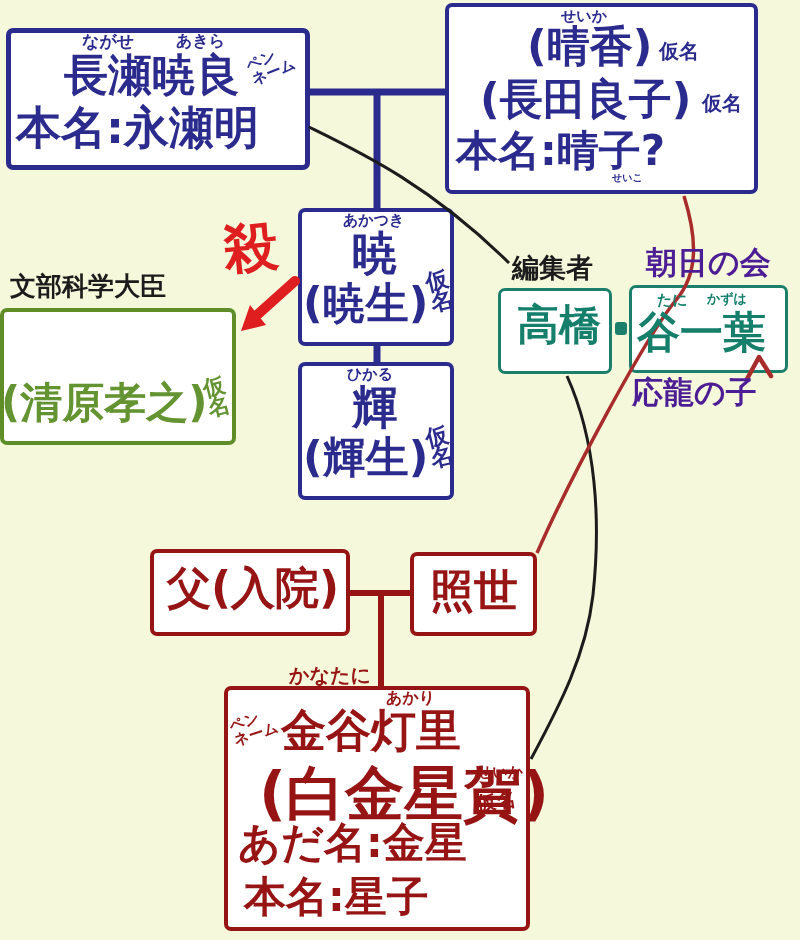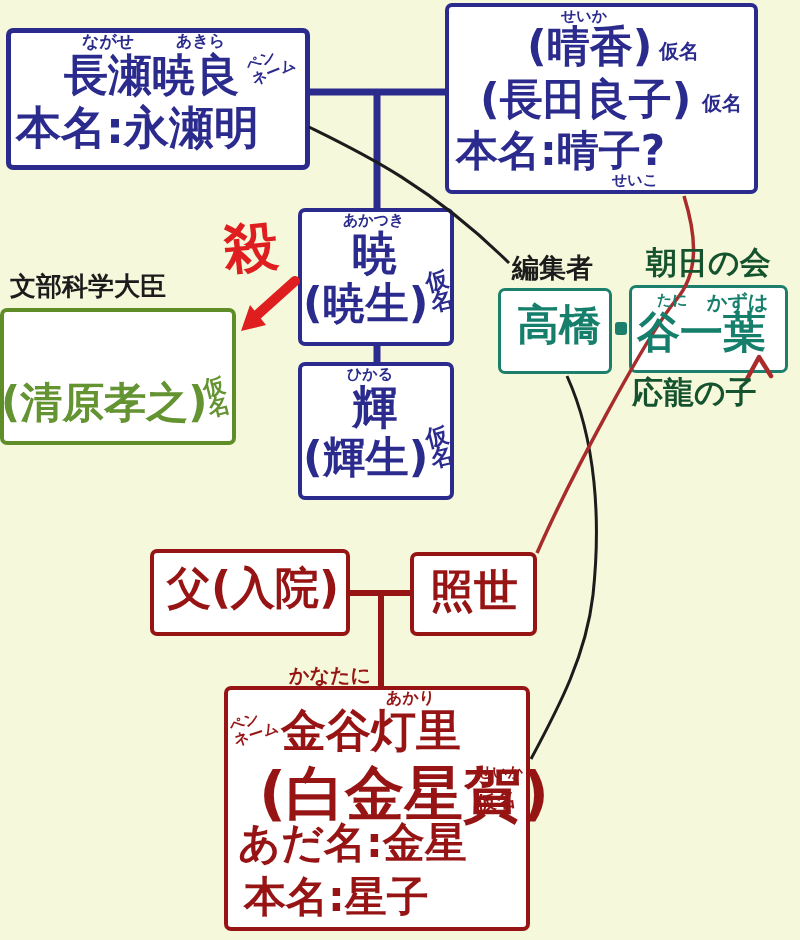--- a/index.html
+++ b/index.html
@@ -12,21 +12,21 @@
   .bd-navy{border:5px solid #2b2b8e;}
   .bd-navy4{border:4px solid #2b2b8e;}
   .bd-green{border:4px solid #5f8e29;}
   .bd-teal{border:3px solid #1b7f6c;}
   .bd-dred{border:4px solid #971414;}
   .t{position:absolute;font-weight:bold;white-space:nowrap;z-index:6;line-height:1.05;}
   .navy{color:#2b2b8e;}
   .teal{color:#157f6b;}
   .green{color:#649331;}
   .dred{color:#971414;}
-  .crimson{color:#14532d;text-align:center;}
+  .crimson{color:#4c1d95;text-align:center;}
   .bright{color:#df1f1f;}
   .black{color:#1c1c1c;}
   .kana-vert{width:27px;white-space:normal;word-break:break-all;line-height:0.92;text-align:center;}
   .pen-note{line-height:1.0;text-align:left;white-space:nowrap;}
   svg.lines{position:absolute;left:0;top:0;z-index:4;pointer-events:none;}
 </style>
 </head>
 <body>
 
 <div id="canvas">
@@ -65,42 +65,42 @@
     <div>ネーム</div>
   </div>
   <div class="t navy" style="left:16px;top:104px;font-size:45px;">本名:永瀬明</div>
 
   <div class="t navy" style="left:561px;top:9px;font-size:15px;">せいか</div>
   <div class="t navy" style="left:527px;top:24px;font-size:43px;">(晴香)</div>
   <div class="t navy" style="left:659px;top:41px;font-size:20px;">仮名</div>
   <div class="t navy" style="left:452px;top:77px;font-size:43px;margin-left:28px;">(長田良子)</div>
   <div class="t navy" style="left:702px;top:93px;font-size:20px;">仮名</div>
   <div class="t navy" style="left:456px;top:129px;font-size:42px;">本名:晴子?</div>
-  <div class="t navy" style="left:612px;top:173px;font-size:15px;">せいこ</div>
+  <div class="t navy" style="left:612px;top:173px;font-size:10px;">せいこ</div>
 
   <div class="t navy" style="left:343px;top:213px;font-size:15px;">あかつき</div>
   <div class="t navy" style="left:352px;top:229px;font-size:46px;">暁</div>
   <div class="t navy" style="left:303px;top:281px;font-size:43px;">(暁生)</div>
   <div class="t navy kana-vert" style="left:426px;top:270px;font-size:23px;transform:rotate(-14deg);">仮名</div>
 
   <div class="t navy" style="left:347px;top:367px;font-size:15px;text-align:center;">ひかる</div>
   <div class="t navy" style="left:352px;top:383px;font-size:46px;">輝</div>
   <div class="t navy" style="left:303px;top:435px;font-size:43px;text-align:center;">(輝生)</div>
   <div class="t navy kana-vert" style="left:426px;top:426px;font-size:23px;transform:rotate(-14deg);">仮名</div>
 
   <div class="t black" style="left:10px;top:273px;font-size:26px;">文部科学大臣</div>
   <div class="t green" style="left:1px;top:381px;font-size:42px;">(清原孝之)</div>
   <div class="t green kana-vert" style="left:203px;top:377px;font-size:22px;transform:rotate(-14deg);">仮名</div>
 
   <div class="t bright" style="left:224px;top:220px;font-size:54px;transform:rotate(-6deg);">殺</div>
 
   <div class="t black" style="left:512px;top:254px;font-size:27px;">編集者</div>
   <div class="t teal" style="left:517px;top:303px;font-size:42px;">高橋</div>
   <div class="t teal" style="left:657px;top:293px;font-size:15px;">たに</div>
-  <div class="t teal" style="left:707px;top:292px;font-size:20px;text-align:right;">かずは</div>
+  <div class="t teal" style="left:707px;top:292px;font-size:13px;text-align:right;">かずは</div>
   <div class="t teal" style="left:637px;top:310px;font-size:43px;">谷一葉</div>
 
   <div class="t crimson" style="left:646px;top:246px;font-size:31px;">朝日の会</div>
   <div class="t crimson" style="left:632px;top:376px;font-size:31px;">応龍の子</div>
 
   <div class="t dred" style="left:167px;top:565px;font-size:44px;">父(入院)</div>
   <div class="t dred" style="left:430px;top:568px;font-size:44px;">照世</div>
 
   <div class="t dred" style="left:289px;top:665px;font-size:20px;">かなたに</div>
   <div class="t dred" style="left:386px;top:690px;font-size:16px;">あかり</div>

